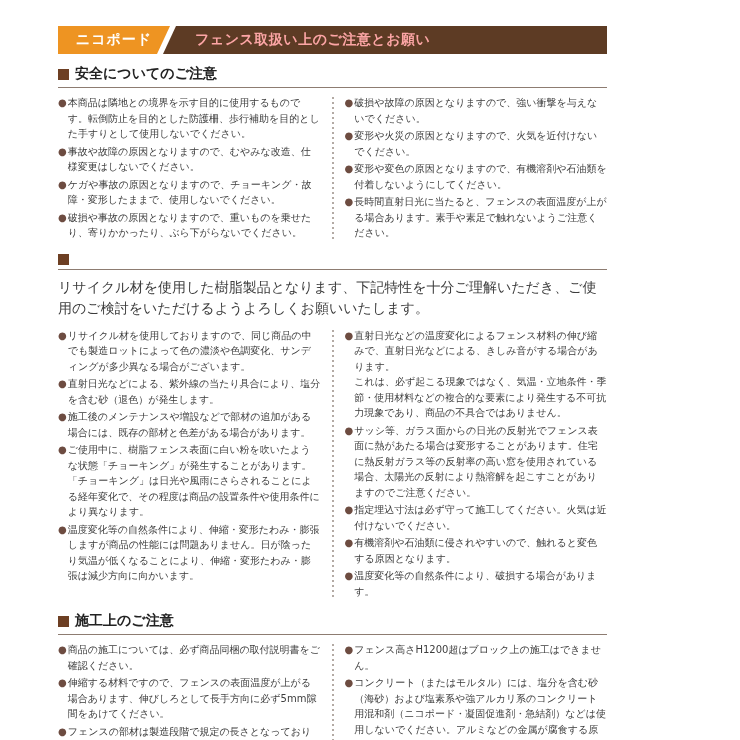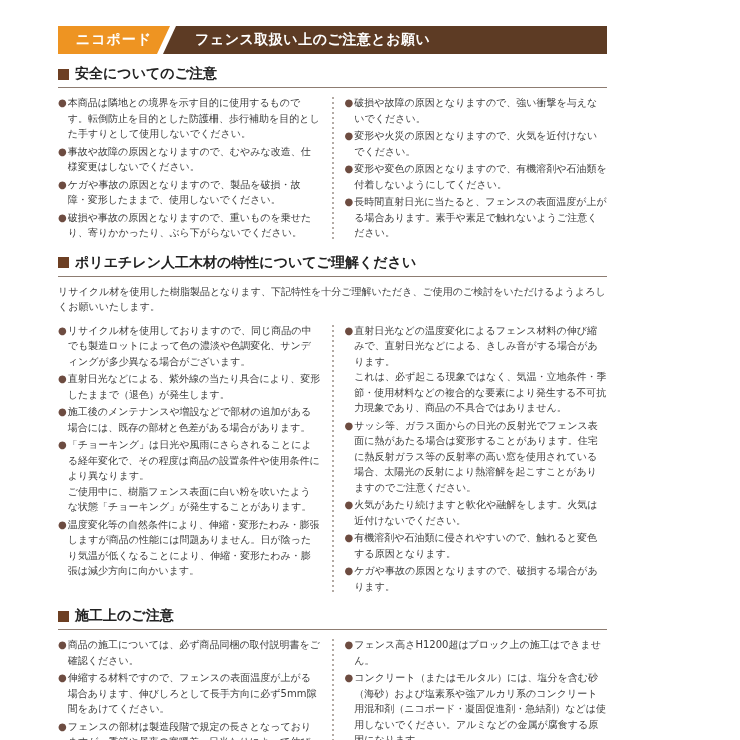--- a/index.html
+++ b/index.html
@@ -29,42 +29,42 @@
   .brand {
     background: var(--orange);
     color: #fff; font-weight: bold; font-size: 14px;
     display: flex; align-items: center; justify-content: center;
     width: 112px; flex: 0 0 auto;
     clip-path: polygon(0 0, 100% 0, calc(100% - 13px) 100%, 0 100%);
     letter-spacing: 1px;
   }
   .titlebar {
     background: var(--brown);
-    color: #ffffff; font-weight: bold; font-size: 14px;
+    color: #fca5a5; font-weight: bold; font-size: 14px;
     display: flex; align-items: center;
     flex: 1 1 auto;
     margin-left: -7px;
     clip-path: polygon(13px 0, 100% 0, 100% 100%, 0 100%);
     padding-left: 32px;
     letter-spacing: 0.5px;
   }
   
   .sec { margin-top: 11px; }
   .sec-head {
     display: flex; align-items: center; gap: 6px;
     font-size: 14px; font-weight: bold; color: #222;
     border-bottom: 1px solid var(--rule);
     padding-bottom: 4px;
     margin-bottom: 7px;
   }
   .sq {
     width: 11px; height: 11px; background: var(--sq-brown);
     display: inline-block; flex: 0 0 auto;
   }
-  .intro { font-size: 10px; line-height: 1.5; margin-bottom: 9px; }
+  .intro { font-size: 14px; line-height: 1.5; margin-bottom: 9px; }
   .cols { display: flex; align-items: stretch; }
   .col { flex: 1 1 0; min-width: 0; }
   .divider {
     flex: 0 0 2px; margin: 2px 11px 2px 11px;
     background-image: repeating-linear-gradient(
       to bottom, var(--divider) 0 2px, transparent 2px 5px);
   }
   .item { display: flex; margin-bottom: 2px; }
   .dot {
     color: var(--bullet); font-size: 10px; line-height: 1.55;
@@ -102,21 +102,21 @@
             </div>
             <div class="item">
               <span class="dot">●</span>
               <span class="txt">
                 <p>事故や故障の原因となりますので、むやみな改造、仕様変更はしないでください。</p>
               </span>
             </div>
             <div class="item">
               <span class="dot">●</span>
               <span class="txt">
-                <p>ケガや事故の原因となりますので、製品を破損・故障・変形したままで、使用しないでください。</p>
+                <p>ケガや事故の原因となりますので、チョーキング・故障・変形したままで、使用しないでください。</p>
               </span>
             </div>
             <div class="item">
               <span class="dot">●</span>
               <span class="txt">
                 <p>破損や事故の原因となりますので、重いものを乗せたり、寄りかかったり、ぶら下がらないでください。</p>
               </span>
             </div>
           </div>
       <div class="divider"></div>
@@ -145,48 +145,47 @@
                 <p>長時間直射日光に当たると、フェンスの表面温度が上がる場合あります。素手や素足で触れないようご注意ください。</p>
               </span>
             </div>
           </div>
     </div>
   </section>
 
   <section class="sec">
     <h2 class="sec-head">
       <span class="sq"></span>
-      <span>ポリエチレン人工木材の特性についてご理解ください</span>
     </h2>
     <p class="intro">リサイクル材を使用した樹脂製品となります、下記特性を十分ご理解いただき、ご使用のご検討をいただけるようよろしくお願いいたします。</p>
     <div class="cols">
       <div class="col">
             <div class="item">
               <span class="dot">●</span>
               <span class="txt">
                 <p>リサイクル材を使用しておりますので、同じ商品の中でも製造ロットによって色の濃淡や色調変化、サンディングが多少異なる場合がございます。</p>
               </span>
             </div>
             <div class="item">
               <span class="dot">●</span>
               <span class="txt">
-                <p>直射日光などによる、紫外線の当たり具合により、変形したままで（退色）が発生します。</p>
+                <p>直射日光などによる、紫外線の当たり具合により、塩分を含む砂（退色）が発生します。</p>
               </span>
             </div>
             <div class="item">
               <span class="dot">●</span>
               <span class="txt">
                 <p>施工後のメンテナンスや増設などで部材の追加がある場合には、既存の部材と色差がある場合があります。</p>
               </span>
             </div>
             <div class="item">
               <span class="dot">●</span>
               <span class="txt">
+                <p>ご使用中に、樹脂フェンス表面に白い粉を吹いたような状態「チョーキング」が発生することがあります。</p>
                 <p>「チョーキング」は日光や風雨にさらされることによる経年変化で、その程度は商品の設置条件や使用条件により異なります。</p>
-                <p>ご使用中に、樹脂フェンス表面に白い粉を吹いたような状態「チョーキング」が発生することがあります。</p>
               </span>
             </div>
             <div class="item">
               <span class="dot">●</span>
               <span class="txt">
                 <p>温度変化等の自然条件により、伸縮・変形たわみ・膨張しますが商品の性能には問題ありません。日が陰ったり気温が低くなることにより、伸縮・変形たわみ・膨張は減少方向に向かいます。</p>
               </span>
             </div>
           </div>
       <div class="divider"></div>
@@ -200,33 +199,33 @@
             </div>
             <div class="item">
               <span class="dot">●</span>
               <span class="txt">
                 <p>サッシ等、ガラス面からの日光の反射光でフェンス表面に熱があたる場合は変形することがあります。住宅に熱反射ガラス等の反射率の高い窓を使用されている場合、太陽光の反射により熱溶解を起こすことがありますのでご注意ください。</p>
               </span>
             </div>
             <div class="item">
               <span class="dot">●</span>
               <span class="txt">
-                <p>火気があたり続けますと軟化や融解をします。火気は近付けないでください。</p>
+                <p>指定埋込寸法は必ず守って施工してください。火気は近付けないでください。</p>
               </span>
             </div>
             <div class="item">
               <span class="dot">●</span>
               <span class="txt">
                 <p>有機溶剤や石油類に侵されやすいので、触れると変色する原因となります。</p>
               </span>
             </div>
             <div class="item">
               <span class="dot">●</span>
               <span class="txt">
-                <p>ケガや事故の原因となりますので、破損する場合があります。</p>
+                <p>温度変化等の自然条件により、破損する場合があります。</p>
               </span>
             </div>
           </div>
     </div>
   </section>
 
   <section class="sec">
     <h2 class="sec-head">
       <span class="sq"></span>
       <span>施工上のご注意</span>

